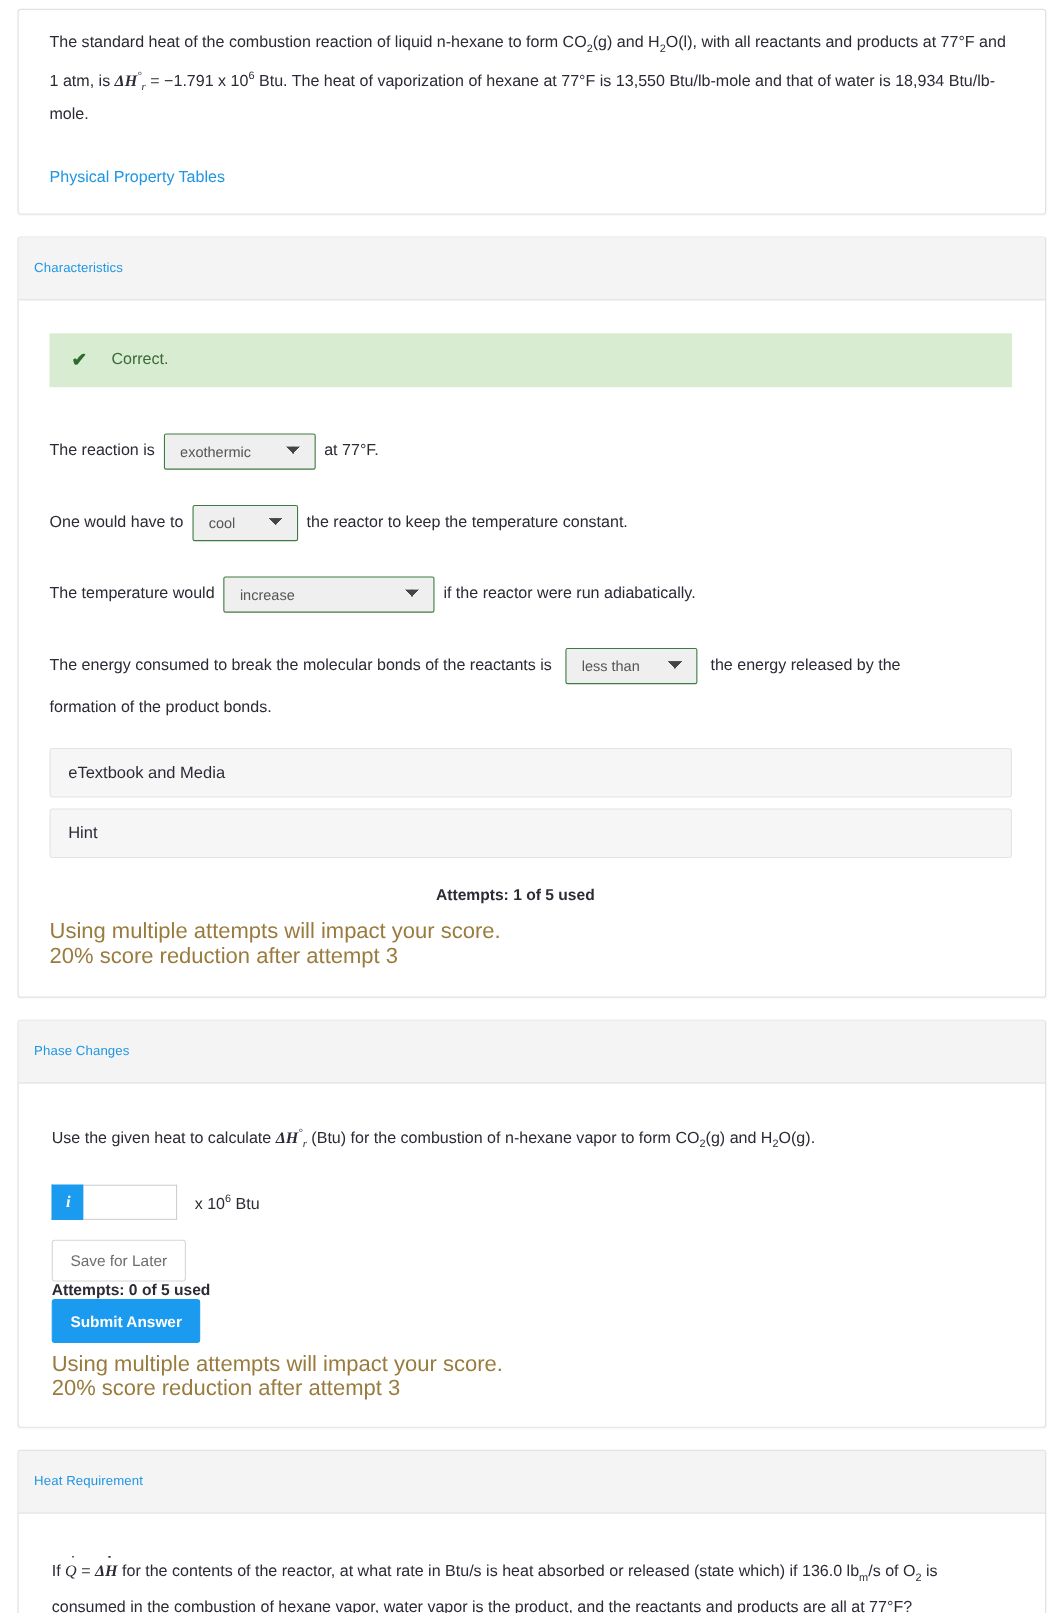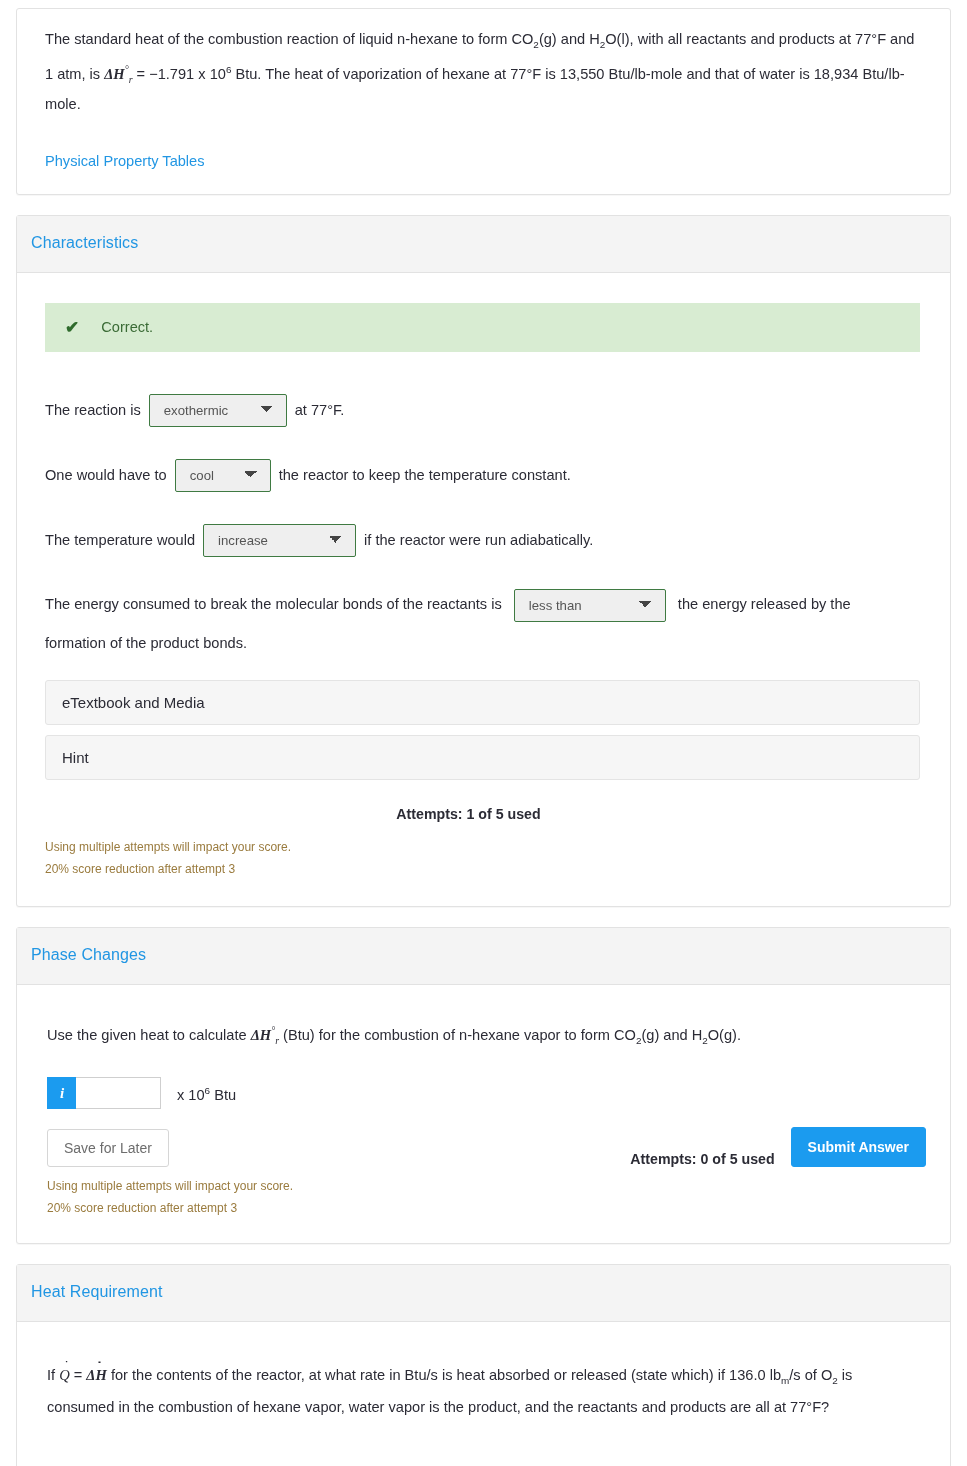--- a/index.html
+++ b/index.html
@@ -22,21 +22,21 @@
     box-shadow: 0 1px 1px rgba(0,0,0,0.035);
   }
   .card.first { margin-top: 8px; }
   .card-header {
     background: #f4f4f4;
     border-bottom: 1px solid #e2e2e2;
     padding: 18px 20px 20px 14px;
   }
   .card-header-title {
     color: #2196e3;
-    font-size: 16px;
+    font-size: 12px;
     font-weight: 400;
     letter-spacing: 0.1px;
   }
   .card-body { padding: 22px 24px 26px 30px; }
 
   
   .intro-card { padding: 18px 24px 24px 28px; }
   .intro-text {
     font-size: 14.6px;
     line-height: 25px;
@@ -100,22 +100,22 @@
       linear-gradient(45deg, transparent 50%, #444 50%),
       linear-gradient(135deg, #444 50%, transparent 50%);
     background-position:
       calc(100% - 19px) calc(50% - 1px),
       calc(100% - 13px) calc(50% - 1px);
     background-size: 7px 7px, 7px 7px;
     background-repeat: no-repeat;
   }
   select.dd.w-exo { width: 138px; }
   select.dd.w-cool { width: 96px; }
-  select.dd.w-incr { width: 153px; }
-  select.dd.w-less { width: 152px; }
+  select.dd.w-incr { width: 192px; }
+  select.dd.w-less { width: 120px; }
 
   
   .panel-btn {
     background: #f6f6f6;
     border: 1px solid #e4e4e4;
     border-radius: 3px;
     font-size: 15px;
     color: #2b2b35;
     padding: 13px 16px;
     margin: 0 6px 10px 28px;
@@ -130,21 +130,21 @@
   
   .attempts-line {
     text-align: center;
     font-size: 14.2px;
     font-weight: bold;
     color: #2b2b35;
     padding: 26px 6px 0 0;
   }
   .warn-note {
     color: #9a7b3e;
-    font-size: 12px;
+    font-size: 20px;
     line-height: 22px;
     padding: 14px 0 0 28px;
   }
   .warn-note .l2 { display: block; }
 
   
   .ans-row {
     display: flex;
     align-items: center;
     font-size: 14.6px;
@@ -174,22 +174,23 @@
     font-size: 14px;
     padding: 0 6px;
     font-family: "Liberation Sans", sans-serif;
     outline: none;
     background: #fff;
   }
   .unit-text { margin-left: 16px; font-size: 14.6px; }
 
   .btn-row {
     display: flex;
-    align-items: flex-end;
+    align-items: flex-start;
     margin-top: 18px;
+    flex-direction: column;
   }
   .save-later {
     background: #ffffff;
     border: 1px solid #d6d6d6;
     border-radius: 3px;
     color: #6d6d6d;
     font-size: 14px;
     padding: 10px 16px;
     cursor: pointer;
     font-family: "Liberation Sans", sans-serif;

